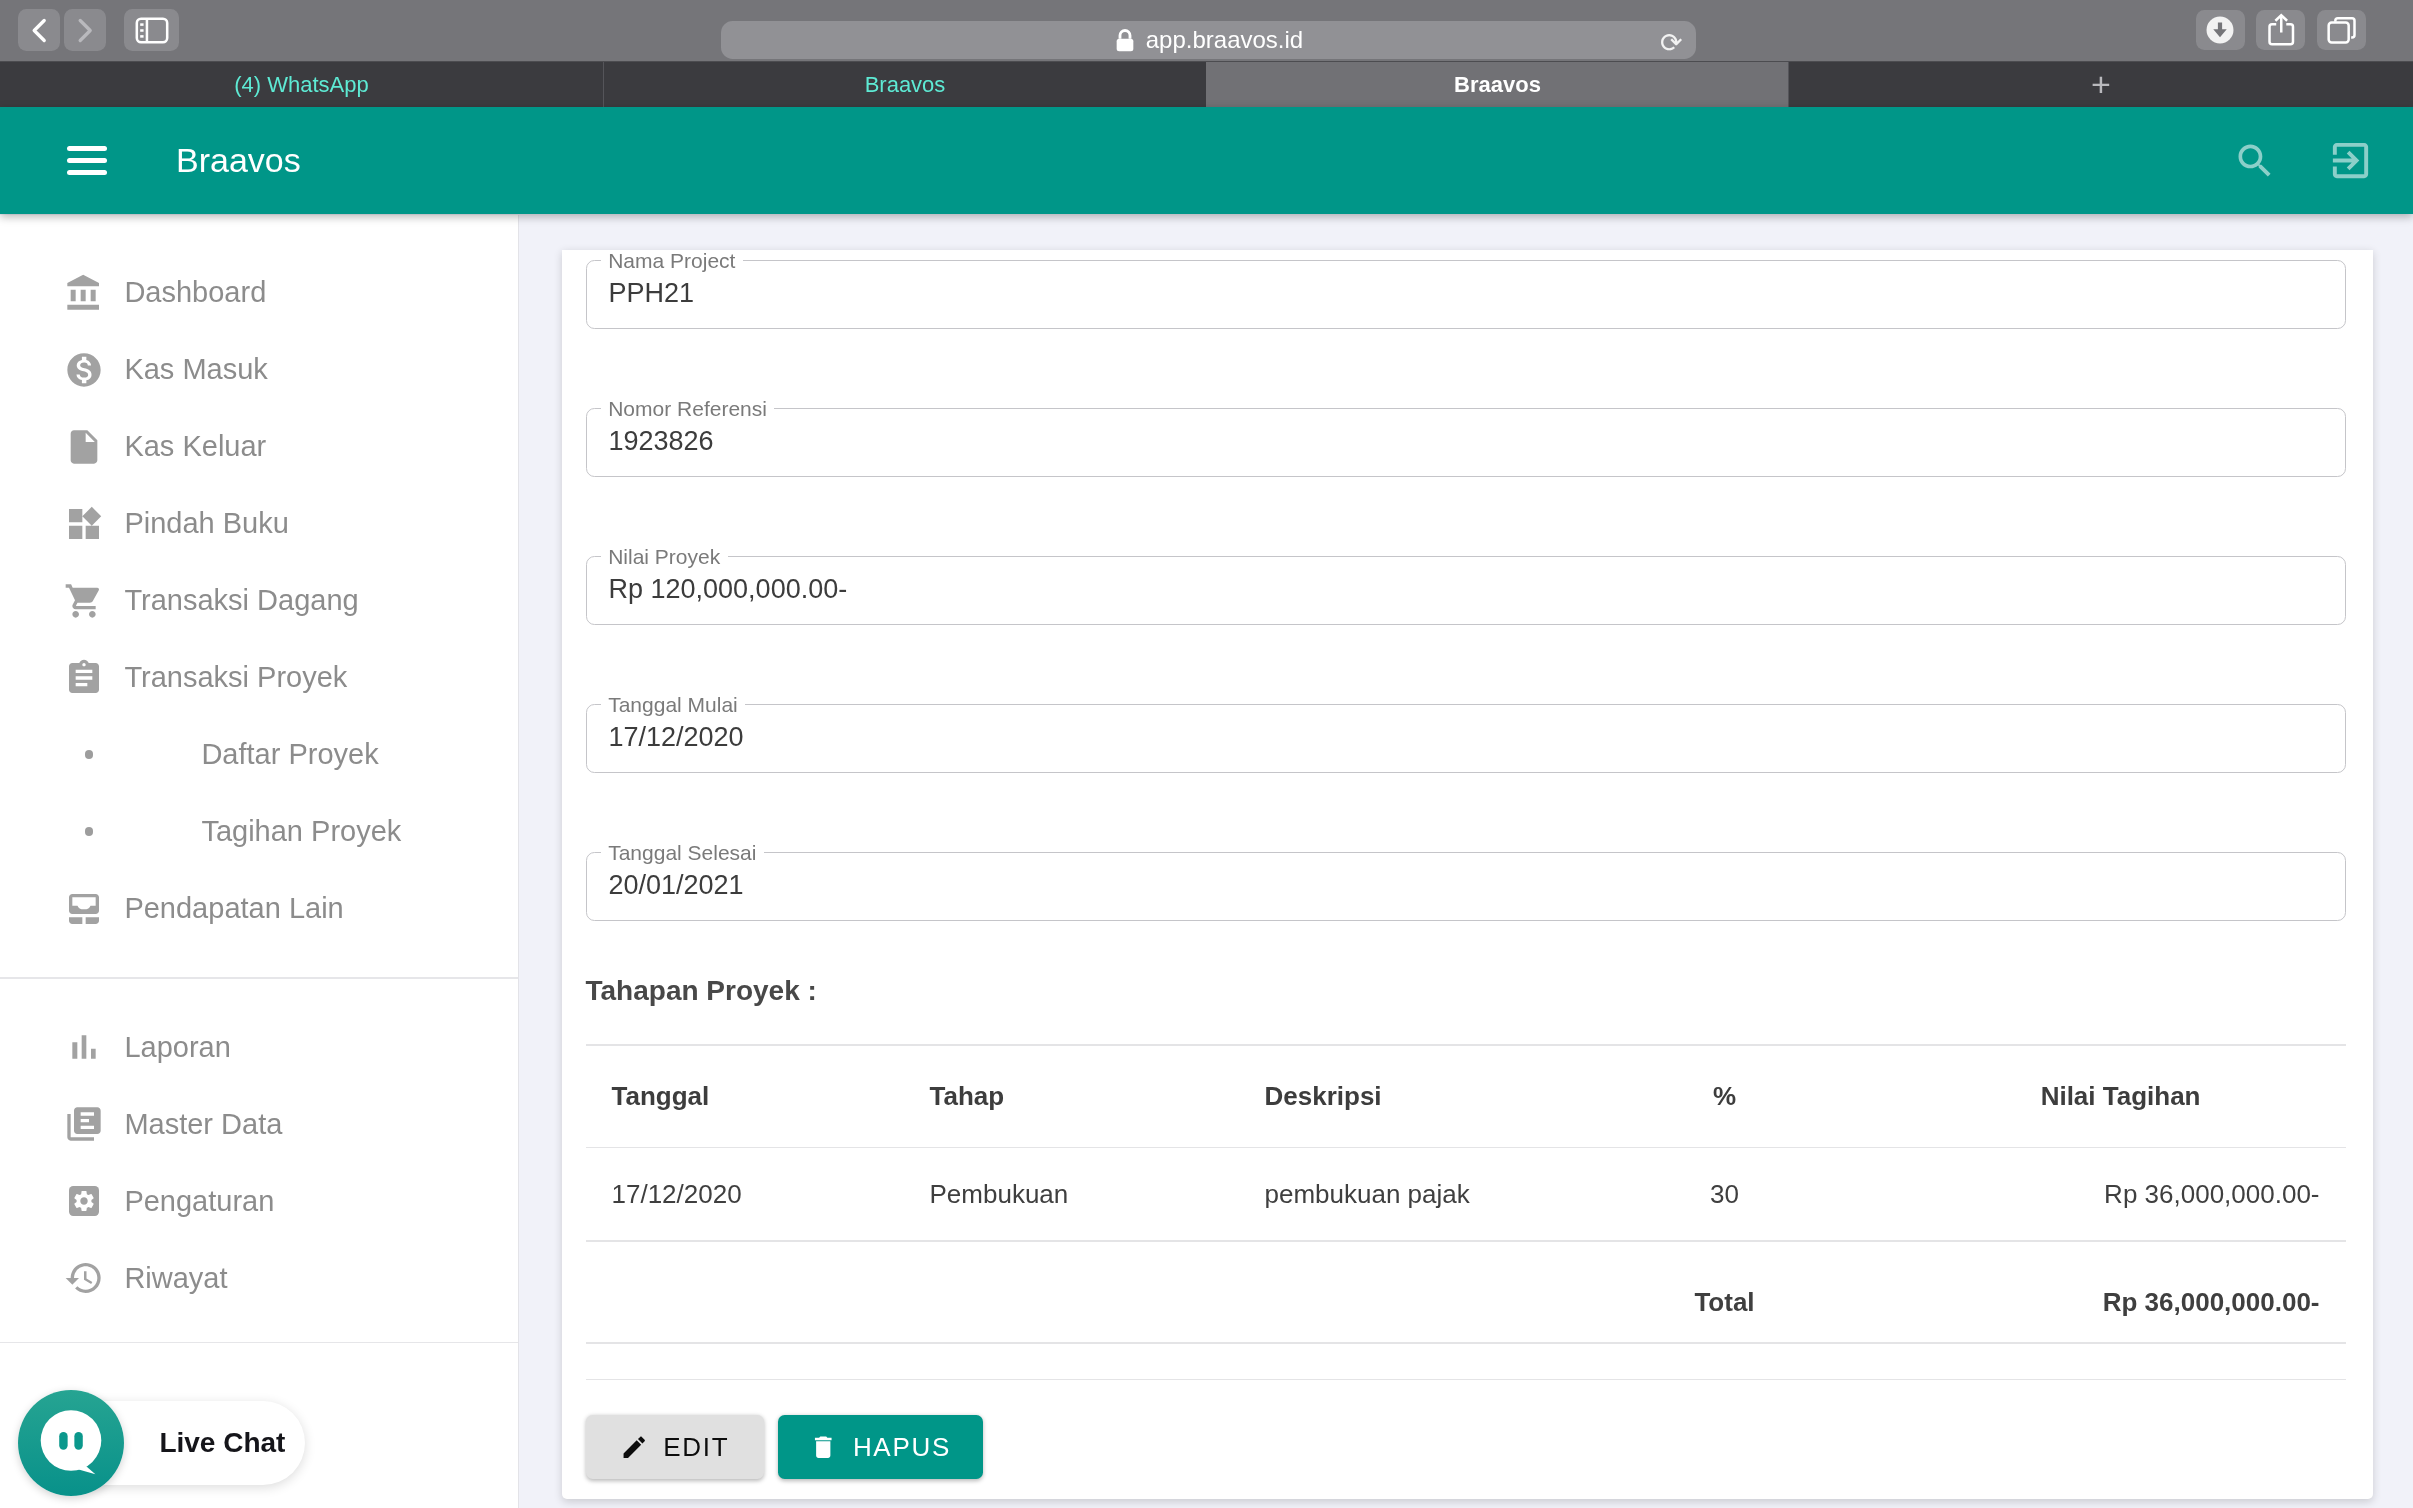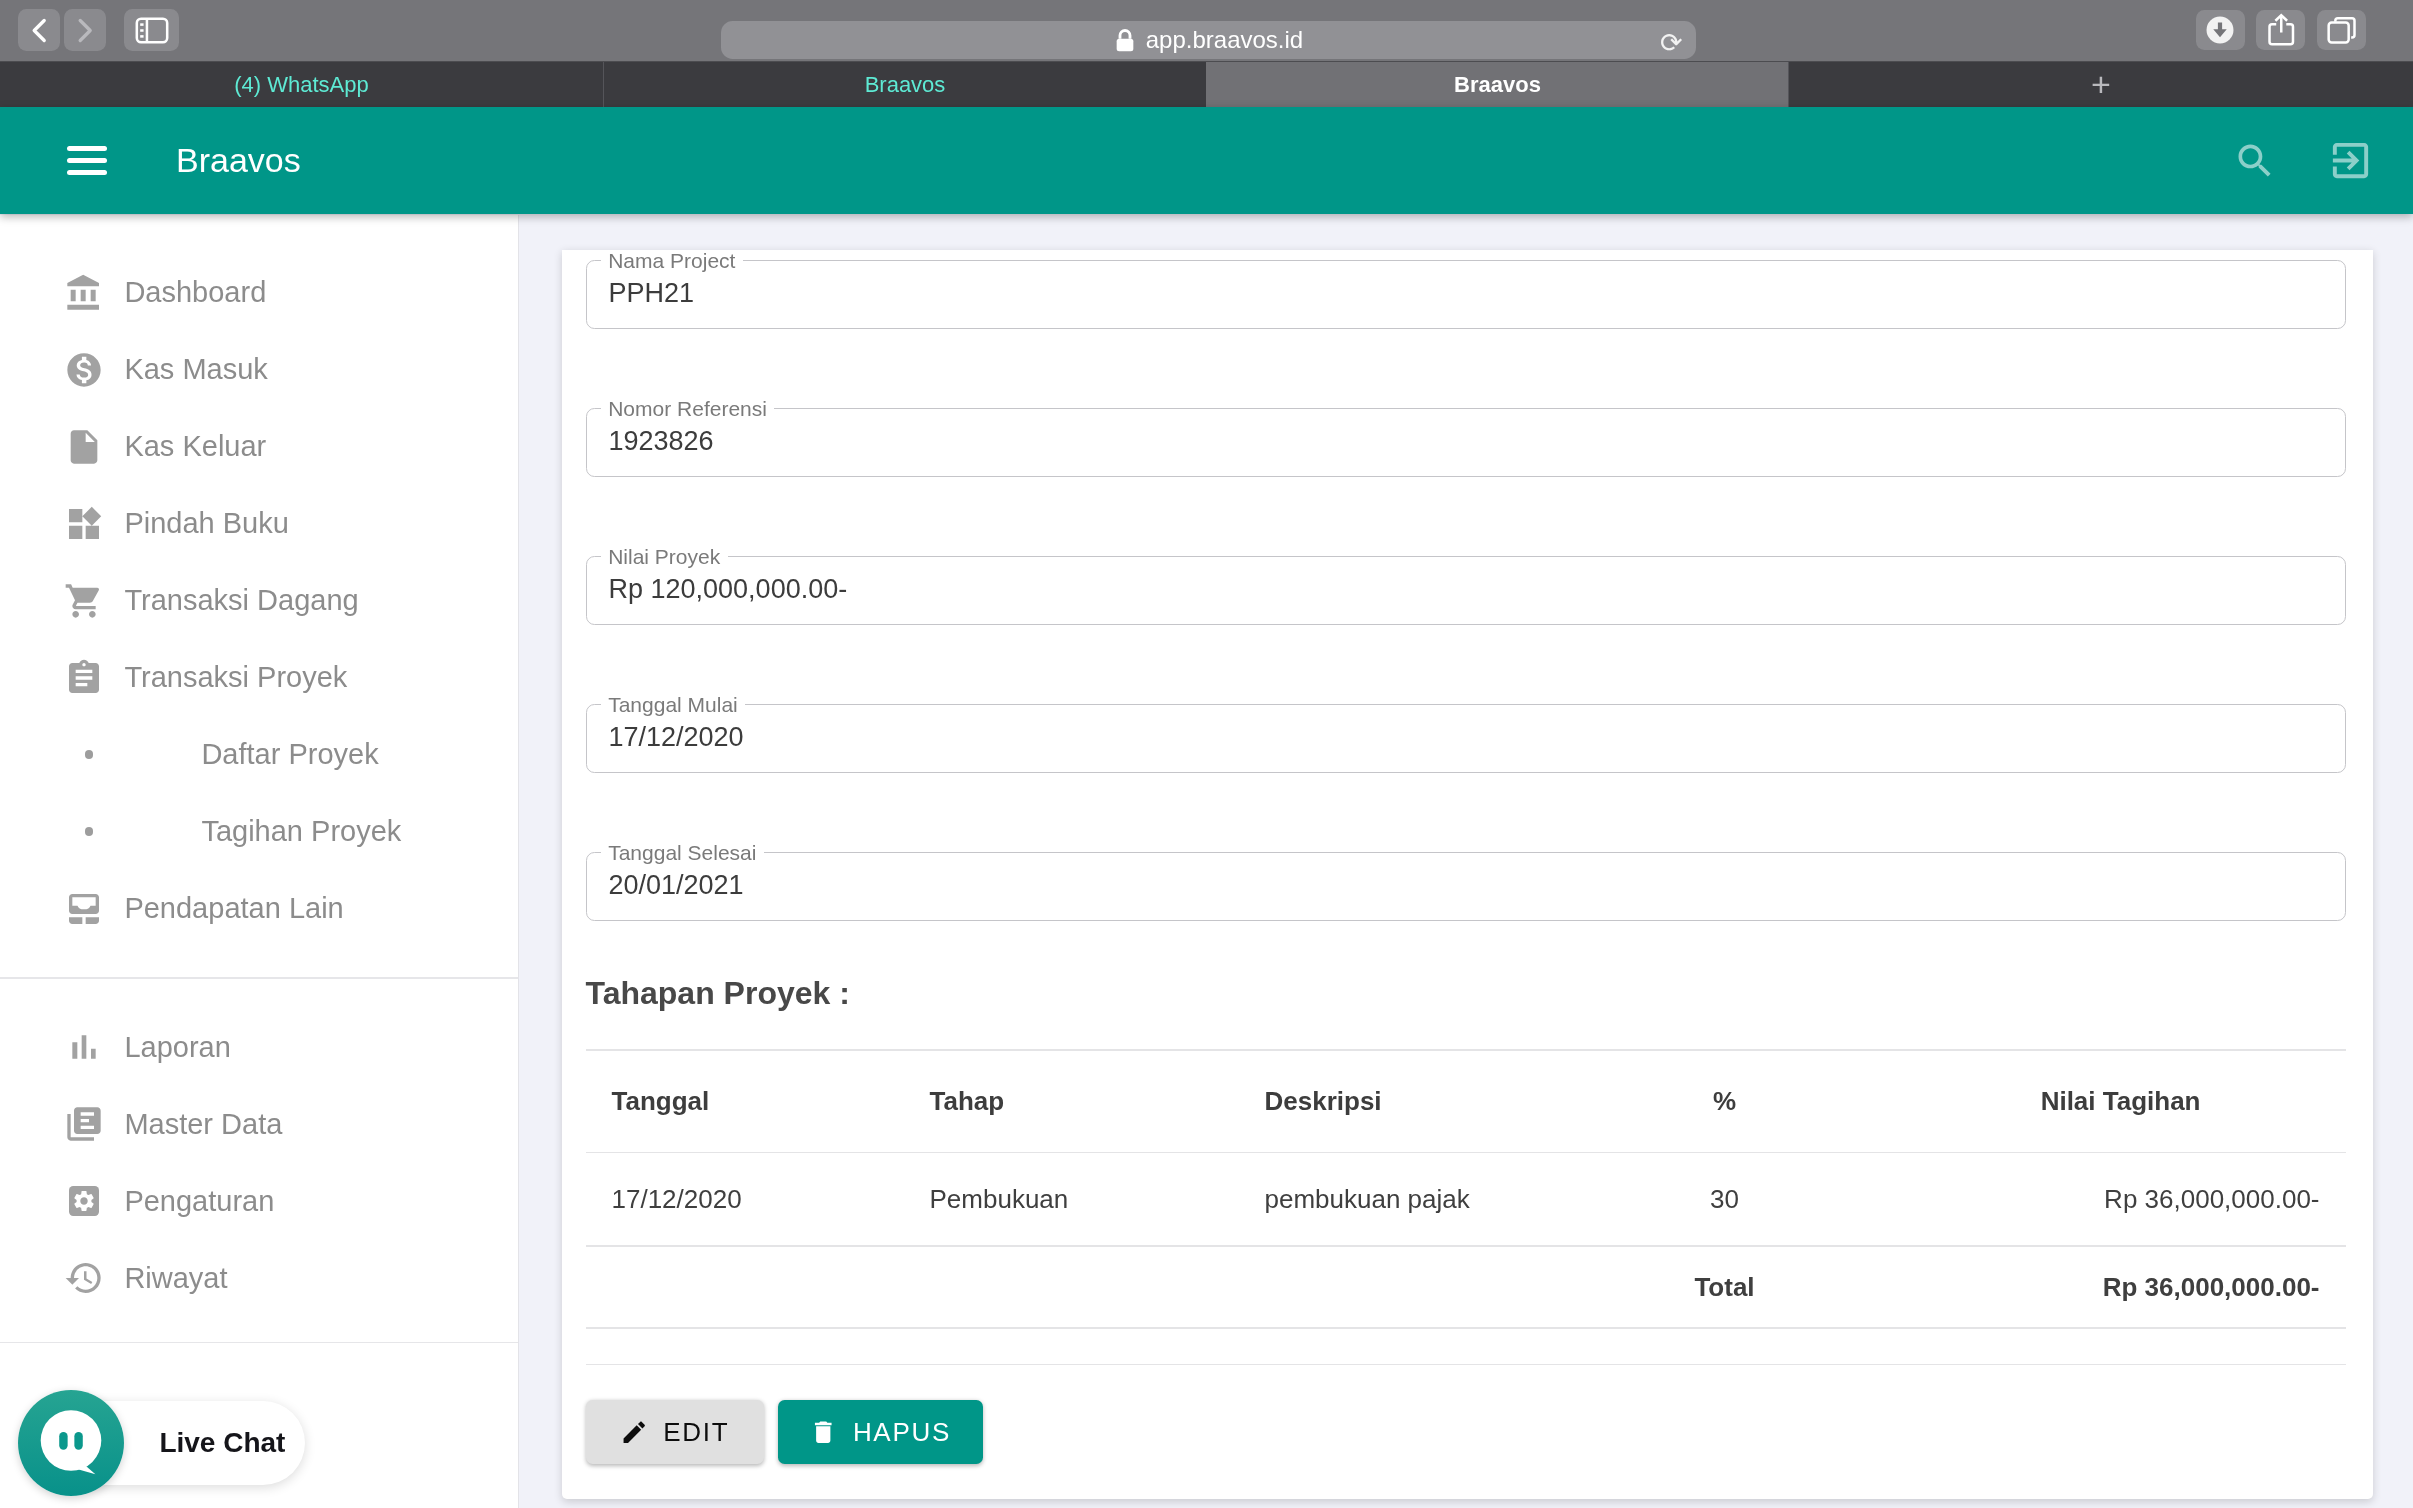--- a/index.html
+++ b/index.html
@@ -81,30 +81,30 @@
     border-radius:0 0 5px 5px; box-shadow:0 2.5px 8.4px rgba(0,0,0,.16);
     padding:0 28px 0 23.5px; }
 
   fieldset.mfield { width:1760px; height:79px; border:1.7px solid #c5c5c9;
     border-radius:8.4px; margin-top:69px; padding:0; }
   fieldset.mfield.first { margin-top:35px; }
   fieldset.mfield legend { margin-left:14.2px; padding:0 7.5px; font-size:21px;
     color:#7a7a7a; line-height:1; }
   .fval { font-size:27px; color:#3c3c3c; padding-left:22px; margin-top:6.7px; }
 
-  .section-title { margin-top:54px; font-size:32px; font-weight:700; color:#484848; }
+  .section-title { margin-top:54px; font-size:28px; font-weight:700; color:#484848; }
   .hline { height:1.7px; background:#e4e4e6; width:1760px; }
   .hline.t1 { margin-top:37px; }
 
   .ptable { width:1760px; }
   .trow { display:grid; grid-template-columns:318px 335px 352px 268px 486px;
     align-items:center; font-size:26px; color:#3f3f3f; }
   .trow.head { height:101px; font-weight:700; color:#3d3d3d; }
   .trow.body { height:92px; }
-  .trow.total { height:80px; font-weight:700; }
+  .trow.total { height:80px; font-weight:700;margin-top:20px; }
   .c-left { padding-left:26px; text-align:left; }
   .c-center { text-align:center; }
   .c-right { text-align:right; padding-right:25px; }
   .c-right.hdr { padding-right:144px; }
   .spacer { height:35px; }
 
   .btn-row { margin-top:35px; display:flex; }
   .abtn { height:64px; border:none; border-radius:6.7px; font-size:26px;
     font-weight:500; letter-spacing:1.7px; display:flex; align-items:center;
     justify-content:center; gap:15px; cursor:pointer;

